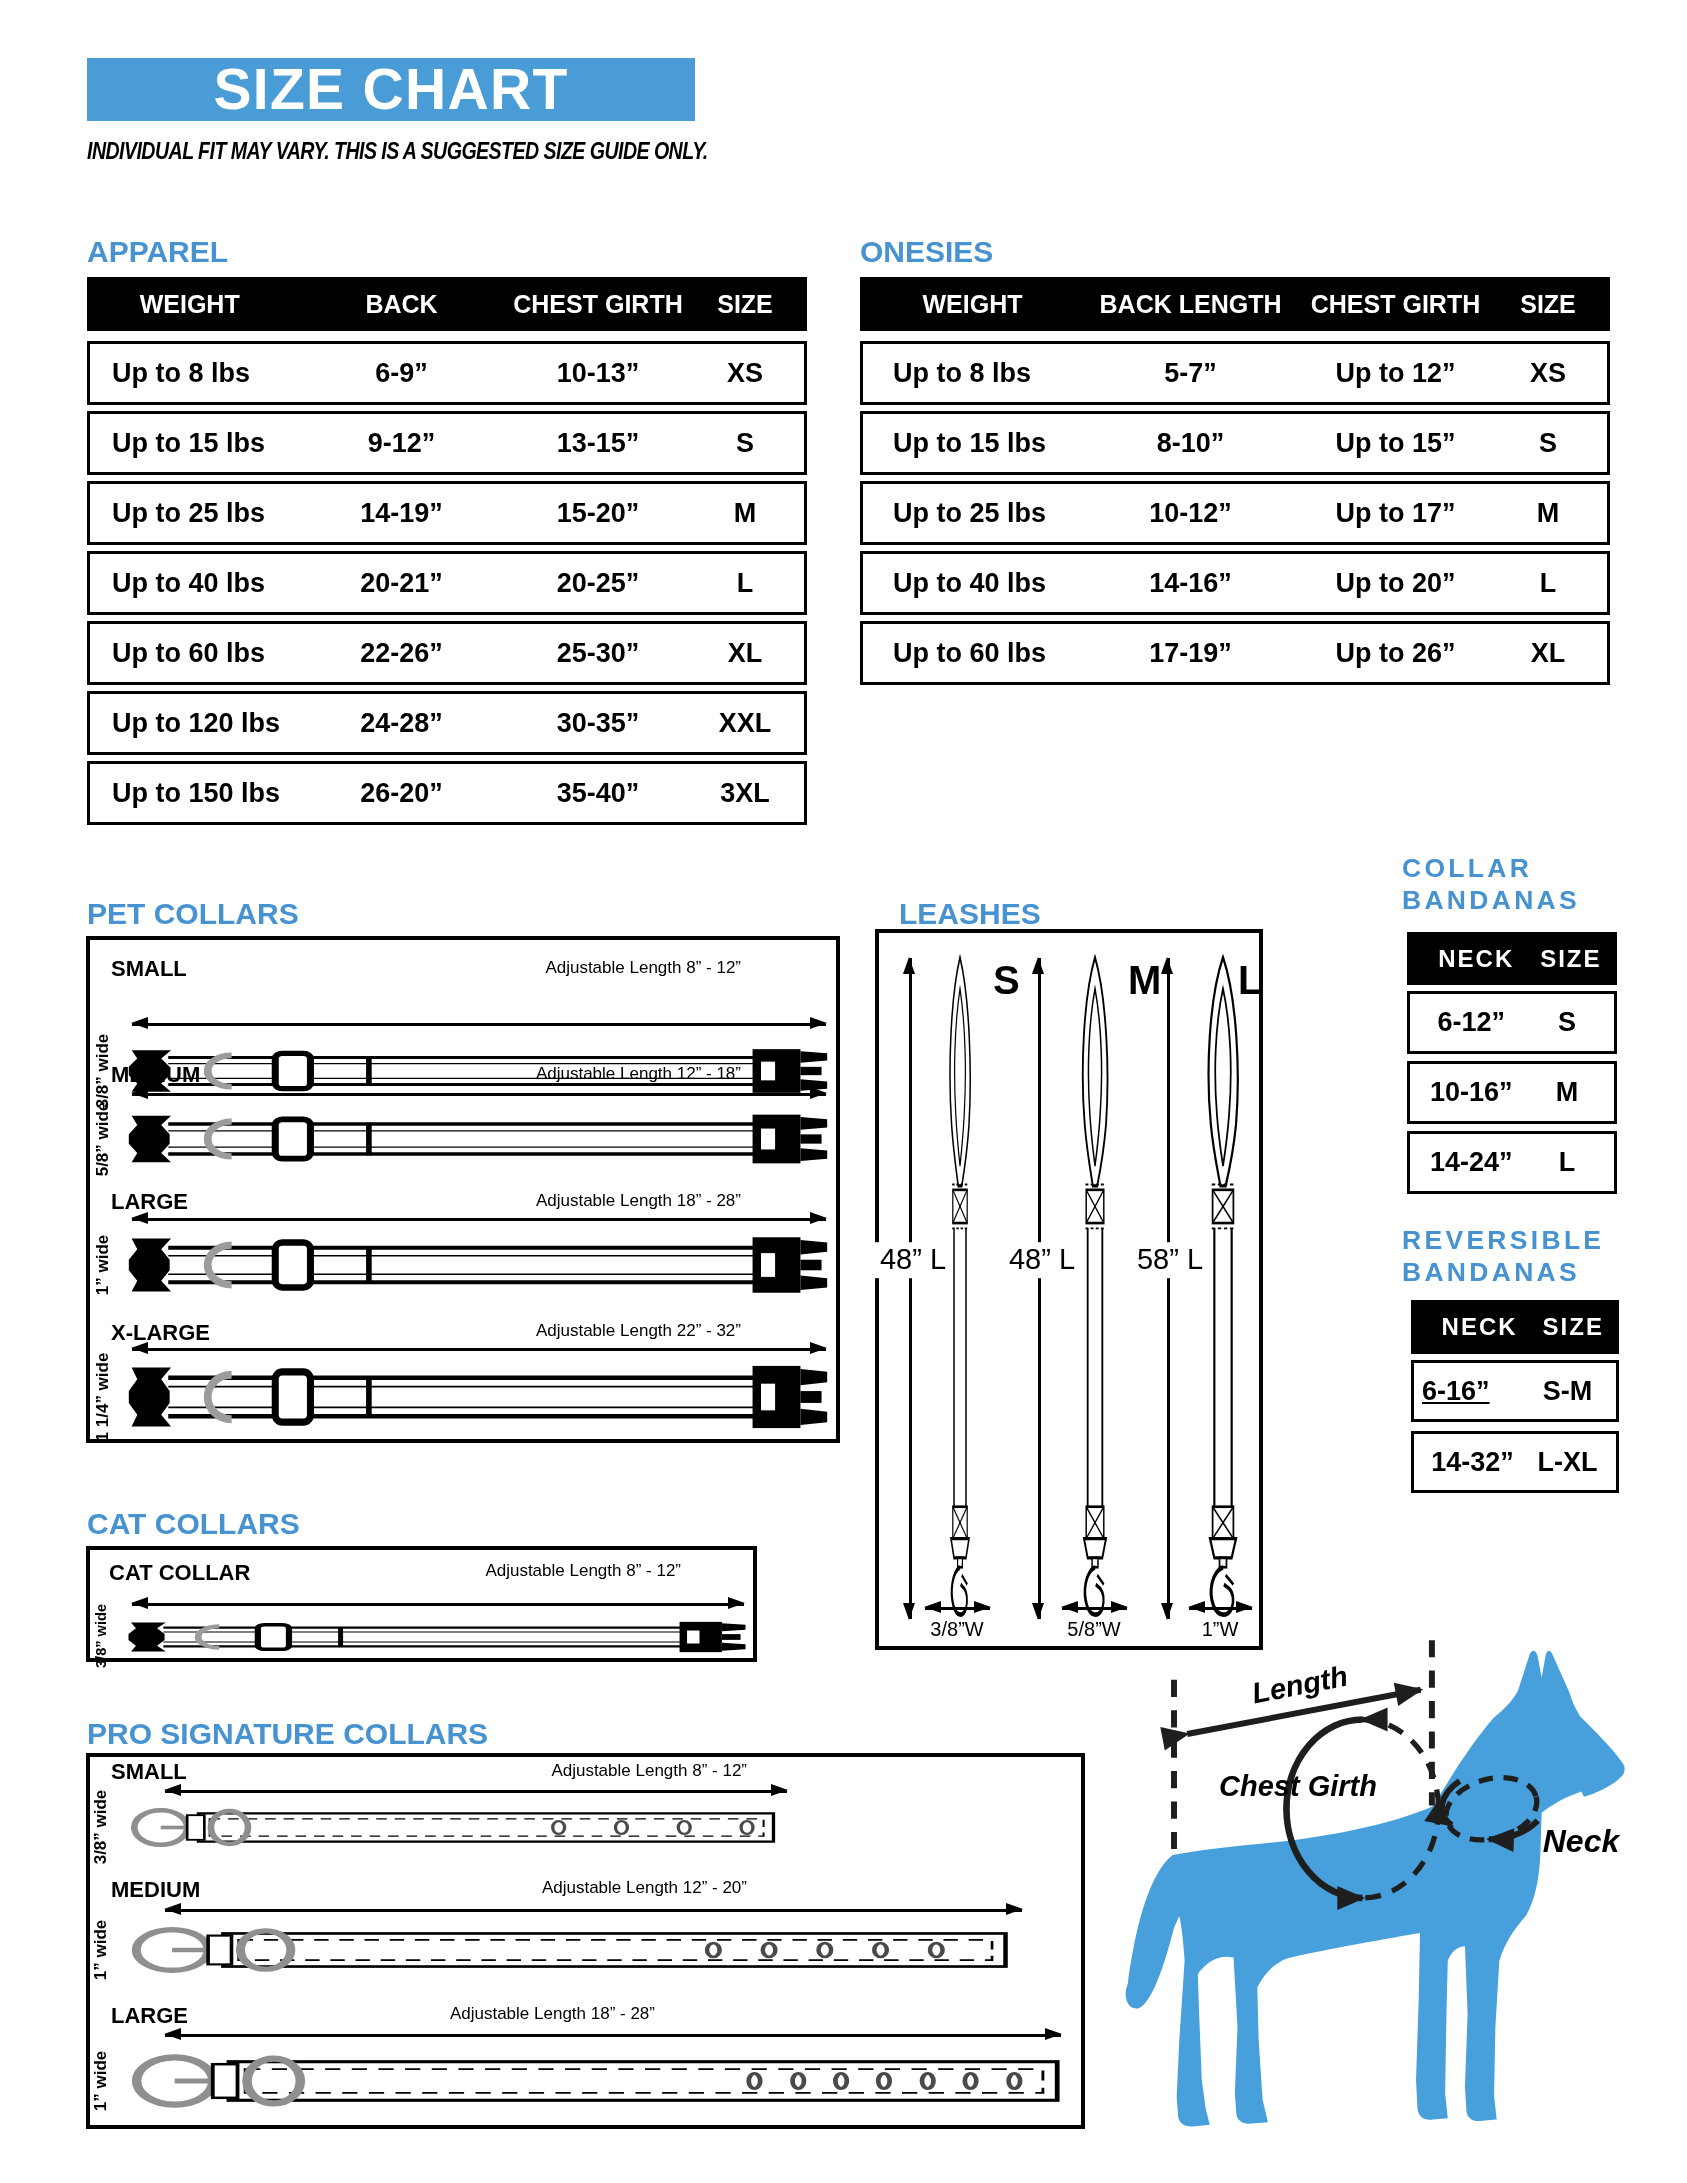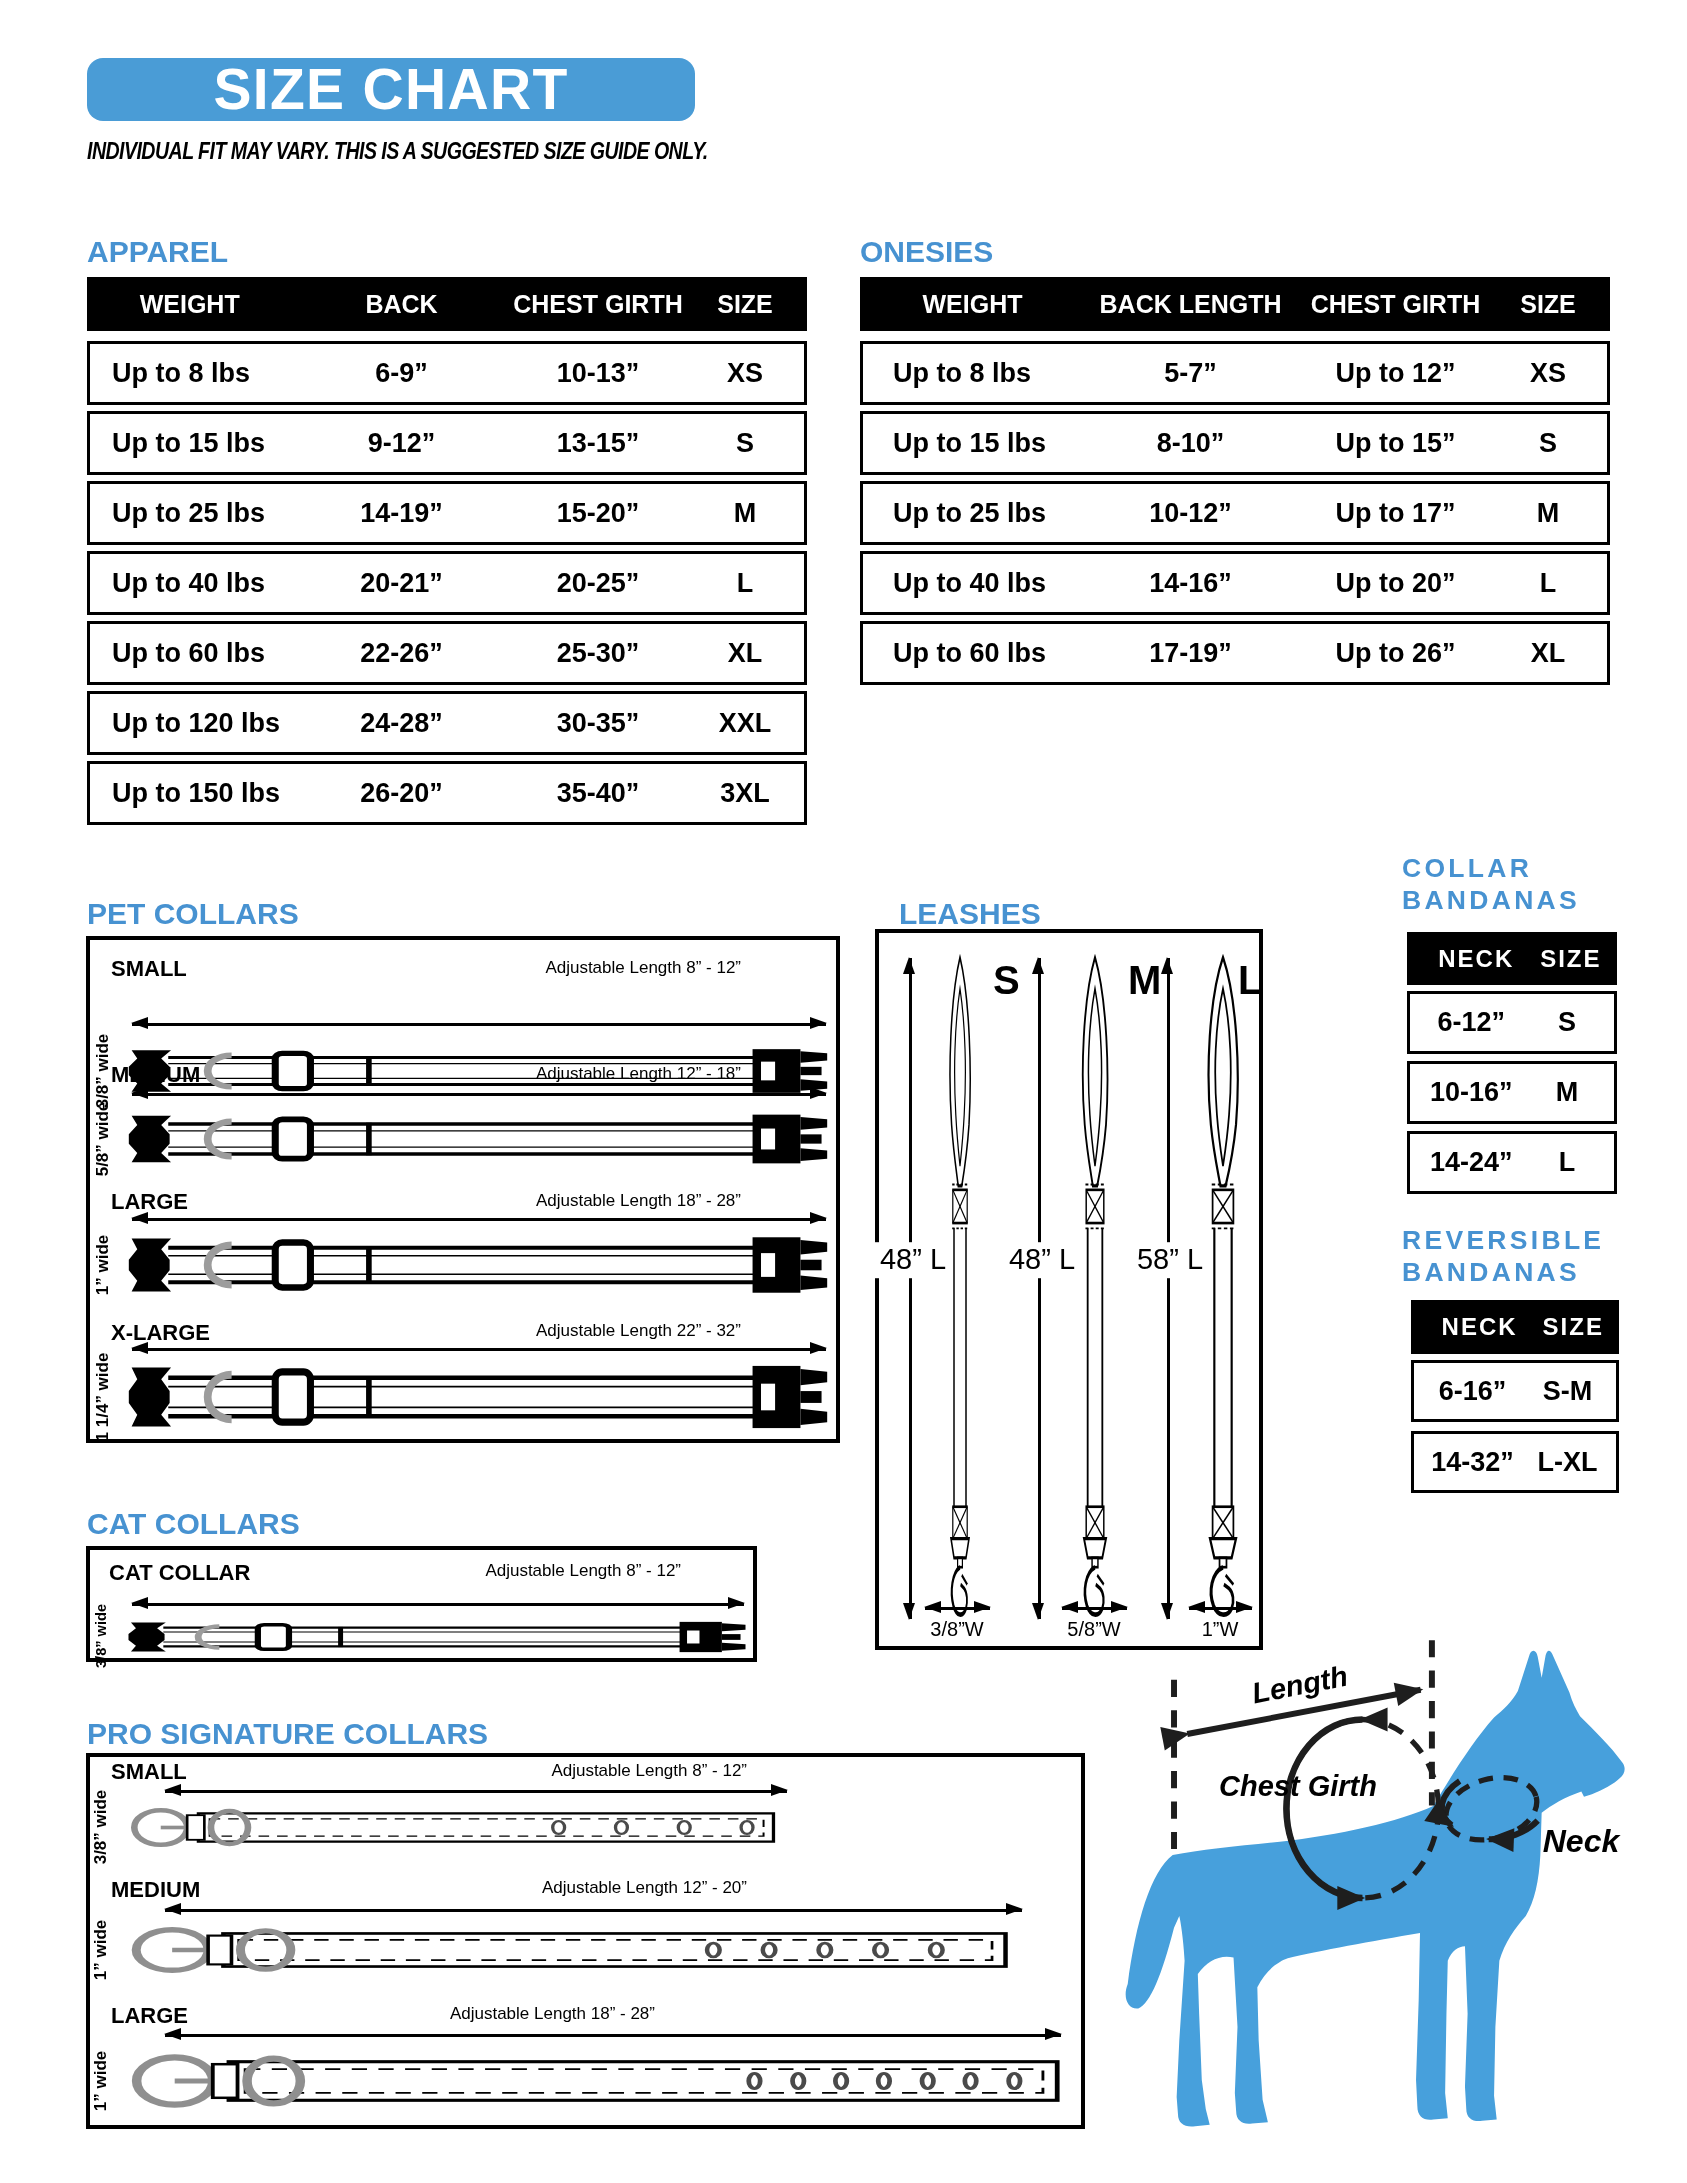--- a/index.html
+++ b/index.html
@@ -1,18 +1,18 @@
 <!DOCTYPE html>
 <html style="font-size:10.6px"><head>
 <meta charset="utf-8">
 <style>
   html,body{margin:0;padding:0;background:#fff;}
   body{width:1687px;height:2183px;position:relative;font-family:"Liberation Sans",sans-serif;color:#000;}
   .abs{position:absolute;}
-  .banner{background:#4A9CD6;color:#fff;font-weight:bold;font-size:57px;text-align:center;line-height:63px;letter-spacing:1.3px;border-radius:16px;}
+  .banner{background:#4A9CD6;color:#fff;font-weight:bold;font-size:57px;text-align:center;line-height:63px;letter-spacing:1.3px;}
   .subtitle{font-weight:bold;font-style:italic;font-size:24.5px;white-space:nowrap;transform:scaleX(.8);transform-origin:left top;letter-spacing:-0.7px;}
   .h1{color:#4792D1;font-weight:bold;font-size:30px;white-space:nowrap;}
   .h1.sp{letter-spacing:3.3px;font-size:26.5px;line-height:32px;}
   .tbl-head{background:#000;}
   .tbl-head span{position:absolute;color:#fff;font-weight:bold;font-size:25px;text-align:center;}
   .tbl-row{background:#fff;border:3.3px solid #000;box-sizing:border-box;}
   .tbl-row span{position:absolute;font-weight:bold;font-size:27px;}
   .box{border:4px solid #000;box-sizing:border-box;background:#fff;}
   .lbl{font-weight:bold;font-size:22px;white-space:nowrap;}
   .adj{font-weight:normal;font-size:17px;text-align:right;white-space:nowrap;}
@@ -309,21 +309,21 @@
 
 <div class="abs h1 sp" style="left:1402px;top:1224px;">
   <div>REVERSIBLE</div>
   <div>BANDANAS</div>
 </div>
 <div class="abs tbl-head" style="left:1411px;top:1300px;width:208px;height:54px;">
   <span style="left:8%;width:50%;line-height:54px;font-size:24px;letter-spacing:2px;">NECK</span>
   <span style="left:60%;width:36%;line-height:54px;font-size:24px;letter-spacing:2px;">SIZE</span>
 </div>
 <div class="abs tbl-row" style="left:1411px;top:1360px;width:208px;height:62px;">
-  <span style="left:4%;width:50%;line-height:56px;text-align:center;">6-16”</span>
+  <span style="left:4%;width:50%;line-height:56px;text-decoration:underline;">6-16”</span>
   <span style="left:55%;width:42%;line-height:56px;text-align:center;">S-M</span>
 </div>
 <div class="abs tbl-row" style="left:1411px;top:1431px;width:208px;height:62px;">
   <span style="left:4%;width:50%;line-height:56px;text-align:center;">14-32”</span>
   <span style="left:55%;width:42%;line-height:56px;text-align:center;">L-XL</span>
 </div>
 
 <div class="abs h1" style="left:87px;top:1507px;">CAT COLLARS</div>
 <div class="abs box" style="left:86px;top:1546px;width:671px;height:116px;"></div>
 <div class="abs lbl" style="left:109px;top:1560px;">CAT COLLAR</div>

